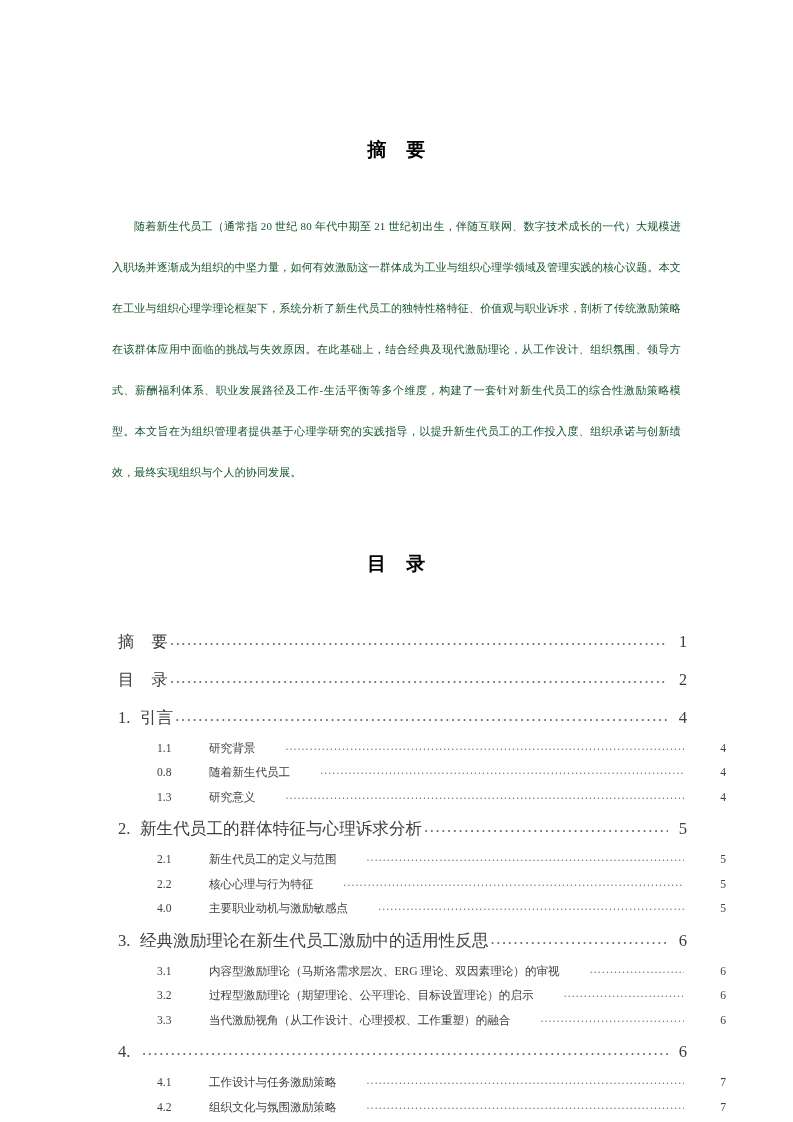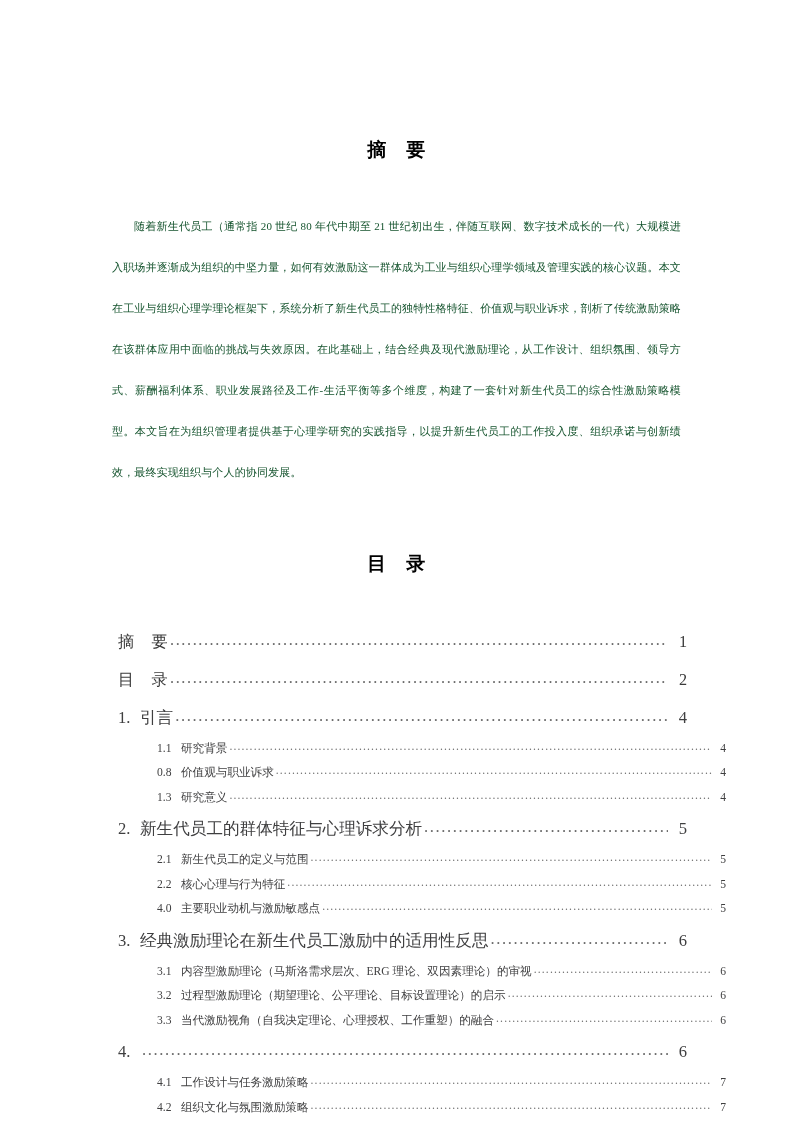--- a/index.html
+++ b/index.html
@@ -92,20 +92,21 @@
     display: inline-block;
     min-width: 22px;
   }
 
   
   .toc-row.level-2 {
     font-size: 11.6px;
     line-height: 24.5px;
     color: #3f3f40;
     padding-left: 45px;
+    gap: 28px;
   }
   .toc-row.level-2 .toc-num {
     display: inline-block;
     min-width: 24px;
   }
 
   .toc-label {
     flex: 0 0 auto;
   }
   .toc-dots {
@@ -164,21 +165,21 @@
           <span class="toc-page">4</span>
         </div>
         <div class="toc-row level-2">
           <span class="toc-num">1.1</span>
           <span class="toc-label">研究背景</span>
           <span class="toc-dots"></span>
           <span class="toc-page">4</span>
         </div>
         <div class="toc-row level-2">
           <span class="toc-num">0.8</span>
-          <span class="toc-label">价值观与职业诉求</span>
+          <span class="toc-label">随着新生代员工</span>
           <span class="toc-dots"></span>
           <span class="toc-page">4</span>
         </div>
         <div class="toc-row level-2">
           <span class="toc-num">1.3</span>
           <span class="toc-label">研究意义</span>
           <span class="toc-dots"></span>
           <span class="toc-page">4</span>
         </div>
         <div class="toc-row level-1">
@@ -218,21 +219,21 @@
           <span class="toc-page">6</span>
         </div>
         <div class="toc-row level-2">
           <span class="toc-num">3.2</span>
           <span class="toc-label">过程型激励理论（期望理论、公平理论、目标设置理论）的启示</span>
           <span class="toc-dots"></span>
           <span class="toc-page">6</span>
         </div>
         <div class="toc-row level-2">
           <span class="toc-num">3.3</span>
-          <span class="toc-label">当代激励视角（自我决定理论、心理授权、工作重塑）的融合</span>
+          <span class="toc-label">当代激励视角（从工作设计、心理授权、工作重塑）的融合</span>
           <span class="toc-dots"></span>
           <span class="toc-page">6</span>
         </div>
         <div class="toc-row level-1">
           <span class="toc-num">4.</span>
           <span class="toc-dots"></span>
           <span class="toc-page">6</span>
         </div>
         <div class="toc-row level-2">
           <span class="toc-num">4.1</span>

